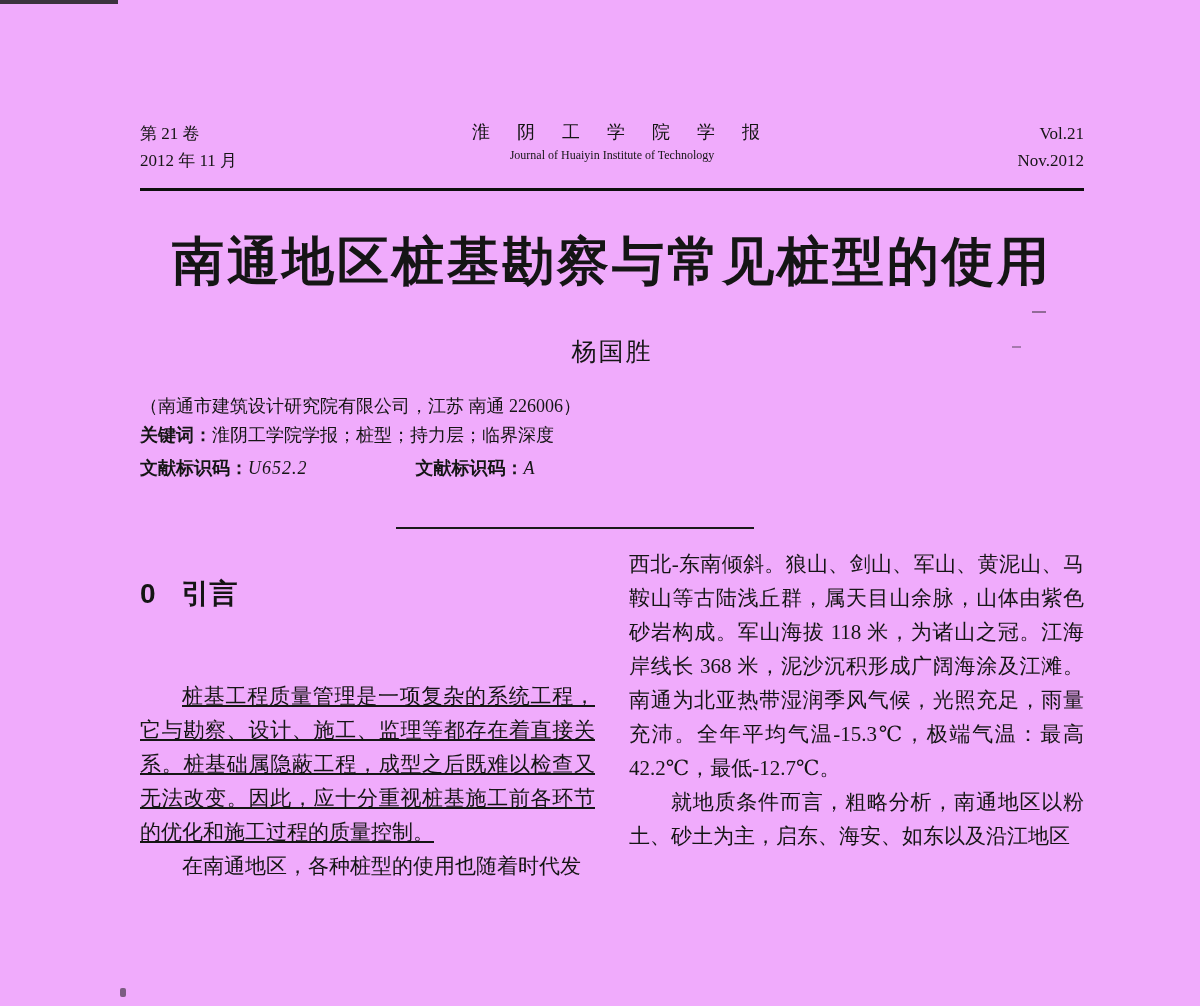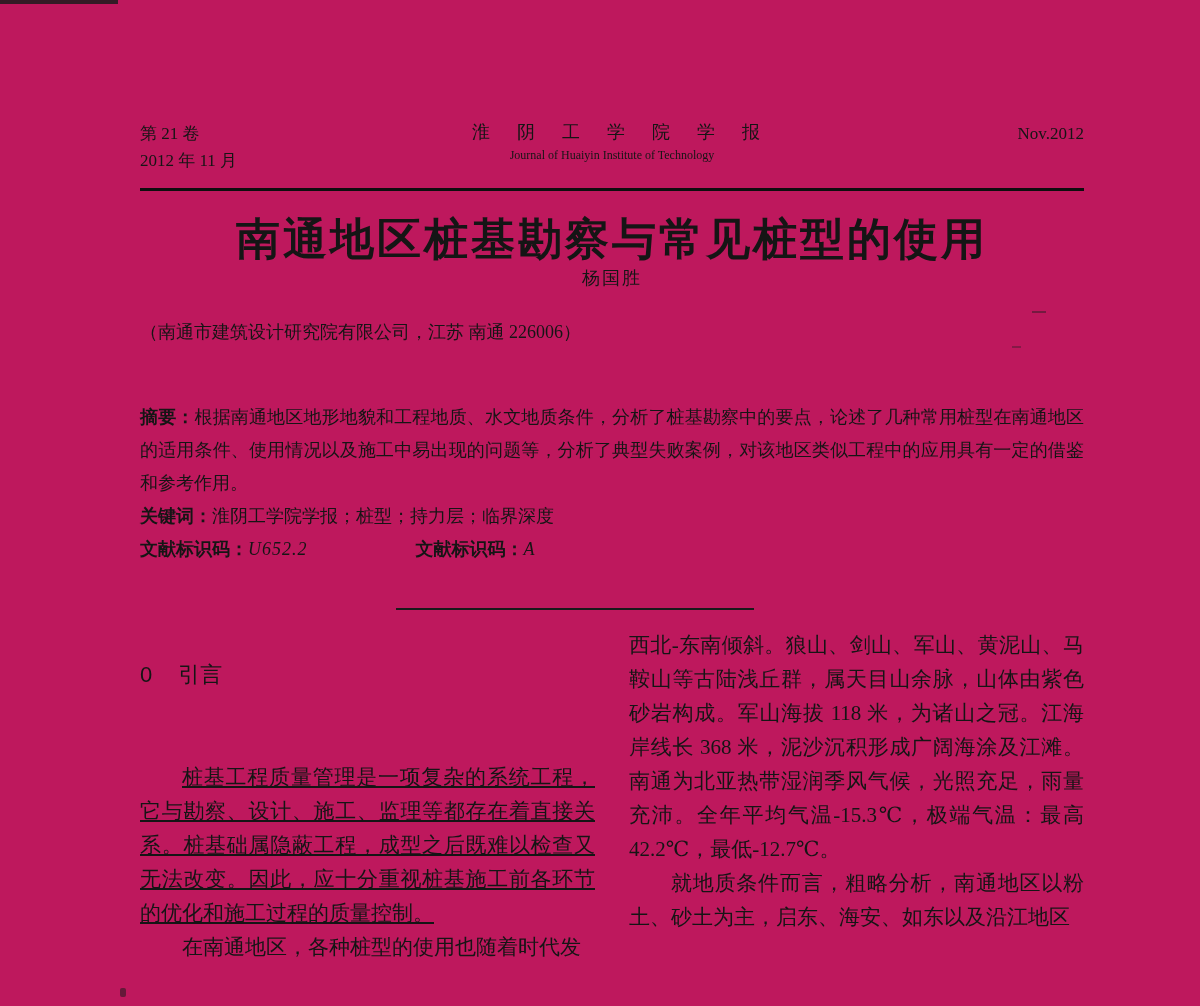--- a/index.html
+++ b/index.html
@@ -5,21 +5,21 @@
   * { margin: 0; padding: 0; box-sizing: border-box; }
   html, body { width: 1200px; }
   body {
     font-family: "Liberation Serif", "DejaVu Serif", serif;
     background: #e9e7e2;
   }
   .page {
     position: relative;
     width: 1200px;
     height: 1006px;
-    background: #be185d;
+    background: #f0abfc;
     color: #151515;
     overflow: hidden;
     padding: 120px 116px 0 140px;
   }
 
   
   .artifact { position: absolute; background: #1c1c1c; }
   .artifact.a1 { top: 0; left: 0; width: 118px; height: 4px; opacity: .85; }
   .artifact.a2 { top: 311px; left: 1032px; width: 14px; height: 2px; opacity: .45; }
   .artifact.a3 { top: 346px; left: 1012px; width: 9px; height: 2px; opacity: .35; }
@@ -37,31 +37,32 @@
     white-space: nowrap;
     display: block;
     margin-left: 8px;
   }
   .journal-en { font-size: 12px; margin-top: 4px; display: block; }
 
   .header-rule { height: 3px; background: #0e0e0e; margin-top: 14px; }
 
   
   .title {
-    margin-top: 24px;
+    margin-top: 46px;
     text-align: center;
     font-family: "Liberation Sans", "DejaVu Sans", sans-serif;
     font-weight: 700;
-    font-size: 44px;
+    font-size: 52px;
     letter-spacing: 3px;
     line-height: 48px;
   }
   .author {
+    margin-top: 52px;
     text-align: center;
-    font-size: 18px;
+    font-size: 25px;
     letter-spacing: 2px;
     line-height: 30px;
   }
   .affiliation {
     margin-top: 26px;
     text-align: left;
     font-size: 18px;
     line-height: 26px;
   }
 
@@ -76,22 +77,22 @@
   .clc-value, .doc-code-value { letter-spacing: 1px; font-style: italic; }
 
   .mid-rule { margin-top: 42px; margin-left: 256px; width: 358px; height: 2px; background: #1a1a1a; }
 
   
   .columns { display: flex; gap: 34px; margin-top: 18px; }
   .col { flex: 1; font-size: 21px; line-height: 34px; text-align: justify; }
   .section-heading {
     margin-top: 32px;
     font-family: "Liberation Sans", "DejaVu Sans", sans-serif;
-    font-weight: 400;
-    font-size: 22px;
+    font-weight: 700;
+    font-size: 28px;
     line-height: 30px;
   }
   .section-heading .sec-num { margin-right: 26px; }
   .body-p { text-indent: 2em; }
   .body-p.first { margin-top: 70px; text-decoration: underline; }
   .body-p.continuation { text-indent: 0; }
 </style>
 </head>
 <body>
 
@@ -105,33 +106,33 @@
   <header class="journal-header">
     <div class="h-left">
       <div>第 21 卷</div>
       <div>2012 年 11 月</div>
     </div>
     <div class="h-center">
       <span class="journal-cn">淮阴工学院学报</span>
       <span class="journal-en">Journal of Huaiyin Institute of Technology</span>
     </div>
     <div class="h-right">
+      <div>Vol.21</div>
       <div>Nov.2012</div>
     </div>
   </header>
 
   <div class="header-rule"></div>
 
   <h1 class="title">南通地区桩基勘察与常见桩型的使用</h1>
 
   <div class="author">杨国胜</div>
 
   <div class="affiliation">（南通市建筑设计研究院有限公司，江苏 南通 226006）</div>
 
-  <p class="abstract"><span class="blabel">摘要：</span><span>根据南通地区地形地貌和工程地质、水文地质条件，分析了桩基勘察中的要点，论述了几种常用桩型在南通地区的适用条件、使用情况以及施工中易出现的问题等，分析了典型失败案例，对该地区类似工程中的应用具有一定的借鉴和参考作用。</span></p>
 
   <p class="meta-line"><span class="blabel">关键词：</span><span>淮阴工学院学报；桩型；持力层；临界深度</span></p>
 
   <p class="meta-line"><span class="blabel">文献标识码：</span><span class="clc-value">U652.2</span><span class="blabel doc-code-label">文献标识码：</span><span class="doc-code-value">A</span></p>
 
   <div class="mid-rule"></div>
 
   <div class="columns">
 
     <div class="col">

